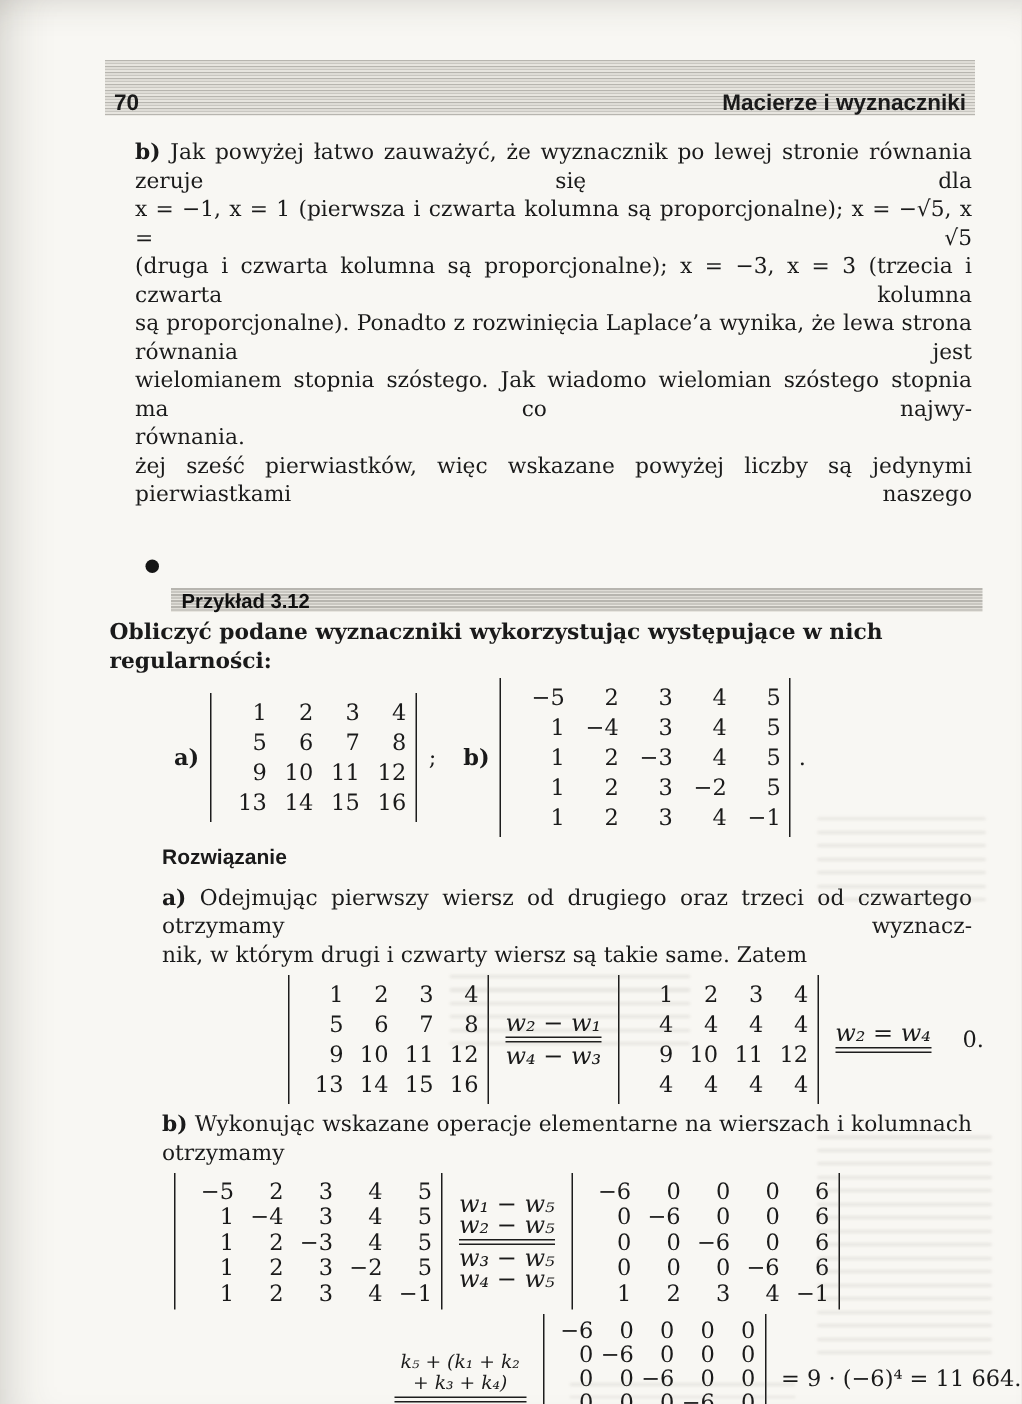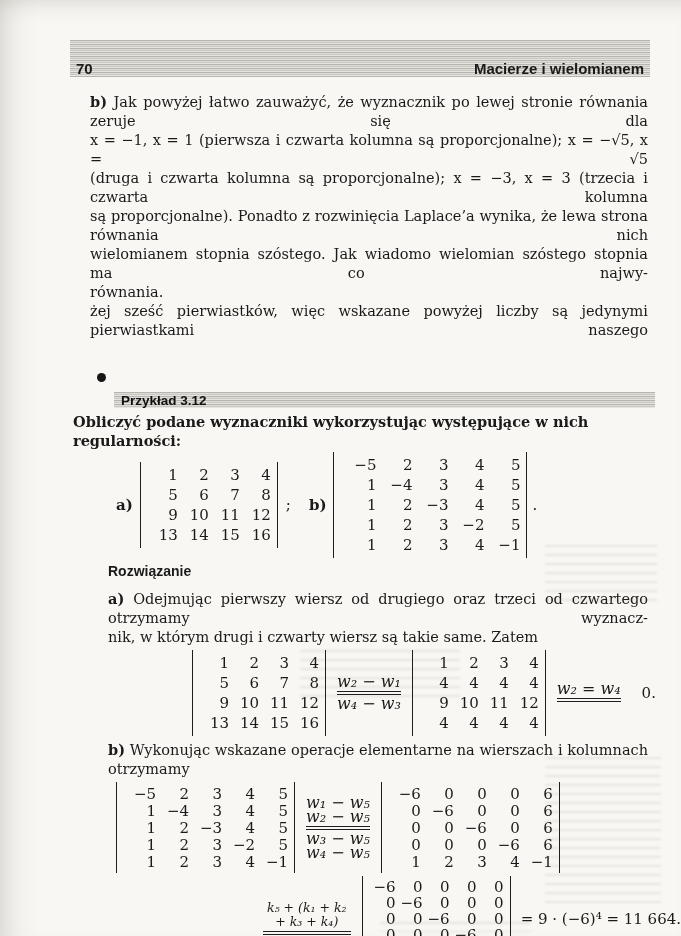--- a/index.html
+++ b/index.html
@@ -53,28 +53,28 @@
   .smudge{position:absolute;filter:blur(1px);pointer-events:none;
           background:repeating-linear-gradient(180deg,rgba(110,104,92,.12) 0 2px,rgba(110,104,92,0) 2px 9px);}
 </style>
 </head>
 <body>
 
 <div class="page">
 
   <div class="hdr stripes">
     <span>70</span>
-    <span>Macierze i wielomianem</span>
+    <span>Macierze i wyznaczniki</span>
   </div>
 
   <div class="para">
     <div class="pline"><span class="blab">b)</span> <span>Jak powyżej łatwo zauważyć, że wyznacznik po lewej stronie równania zeruje się dla</span></div>
     <div class="pline">x = −1,  x = 1  (pierwsza i czwarta kolumna są proporcjonalne);  x = −√5,  x = √5</div>
     <div class="pline">(druga i czwarta kolumna są proporcjonalne); x = −3, x = 3 (trzecia i czwarta kolumna</div>
-    <div class="pline">są proporcjonalne). Ponadto z rozwinięcia Laplace’a wynika, że lewa strona równania nich</div>
+    <div class="pline">są proporcjonalne). Ponadto z rozwinięcia Laplace’a wynika, że lewa strona równania jest</div>
     <div class="pline">wielomianem stopnia szóstego. Jak wiadomo wielomian szóstego stopnia ma co najwy-</div>
     <div class="pline last">równania.</div>
     <div class="pline">żej sześć pierwiastków, więc wskazane powyżej liczby są jedynymi pierwiastkami naszego</div>
   </div>
 
   <div class="exrow">
     <span class="bullet">●</span>
     <div class="exband stripes">
       <span>Przykład 3.12</span>
     </div>

